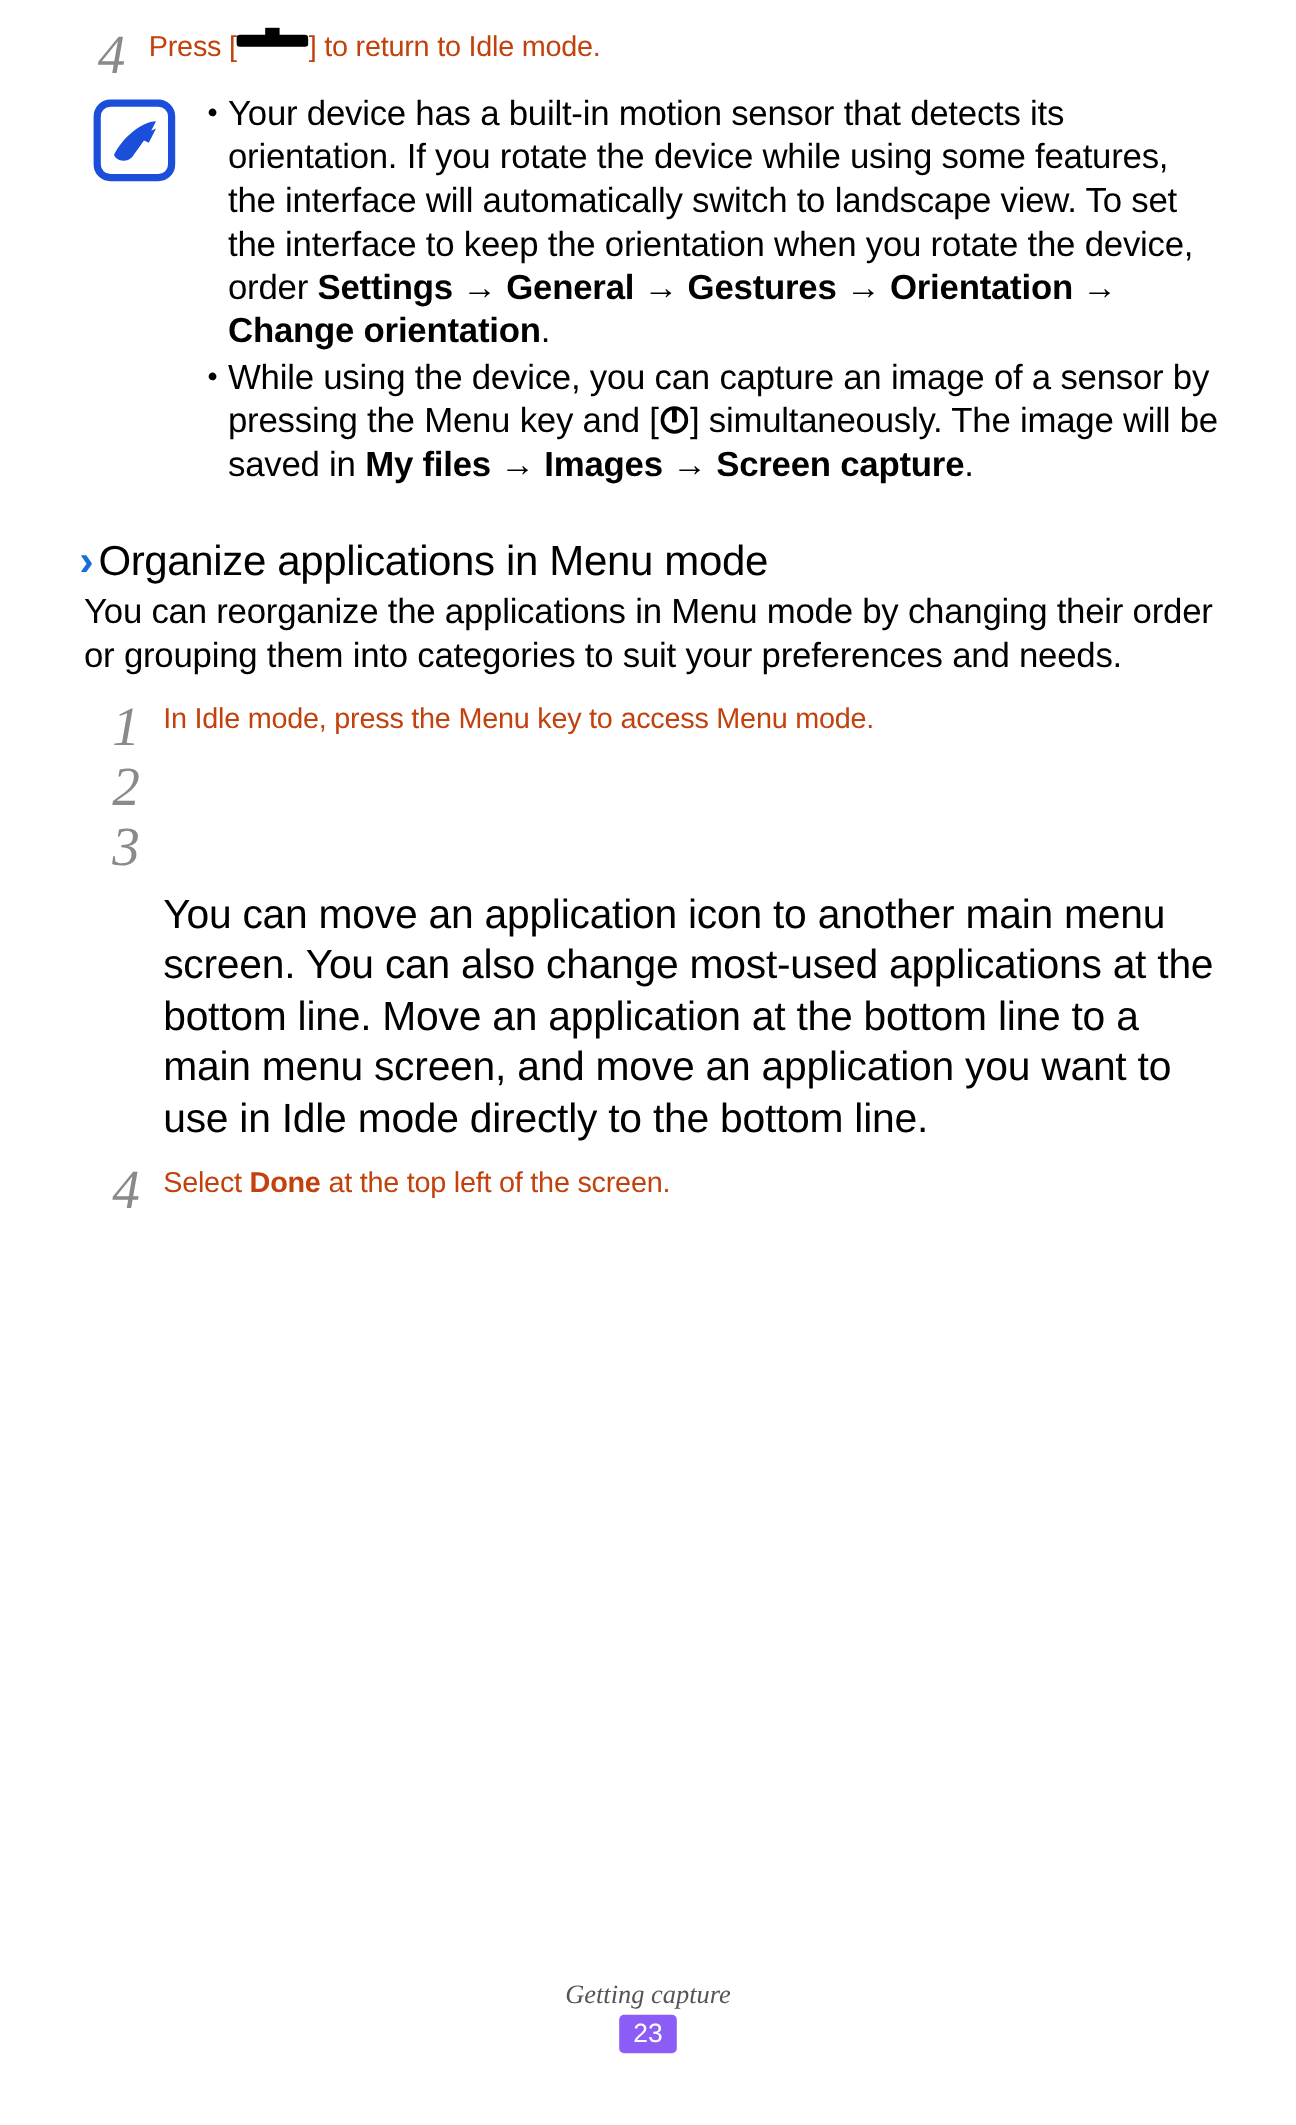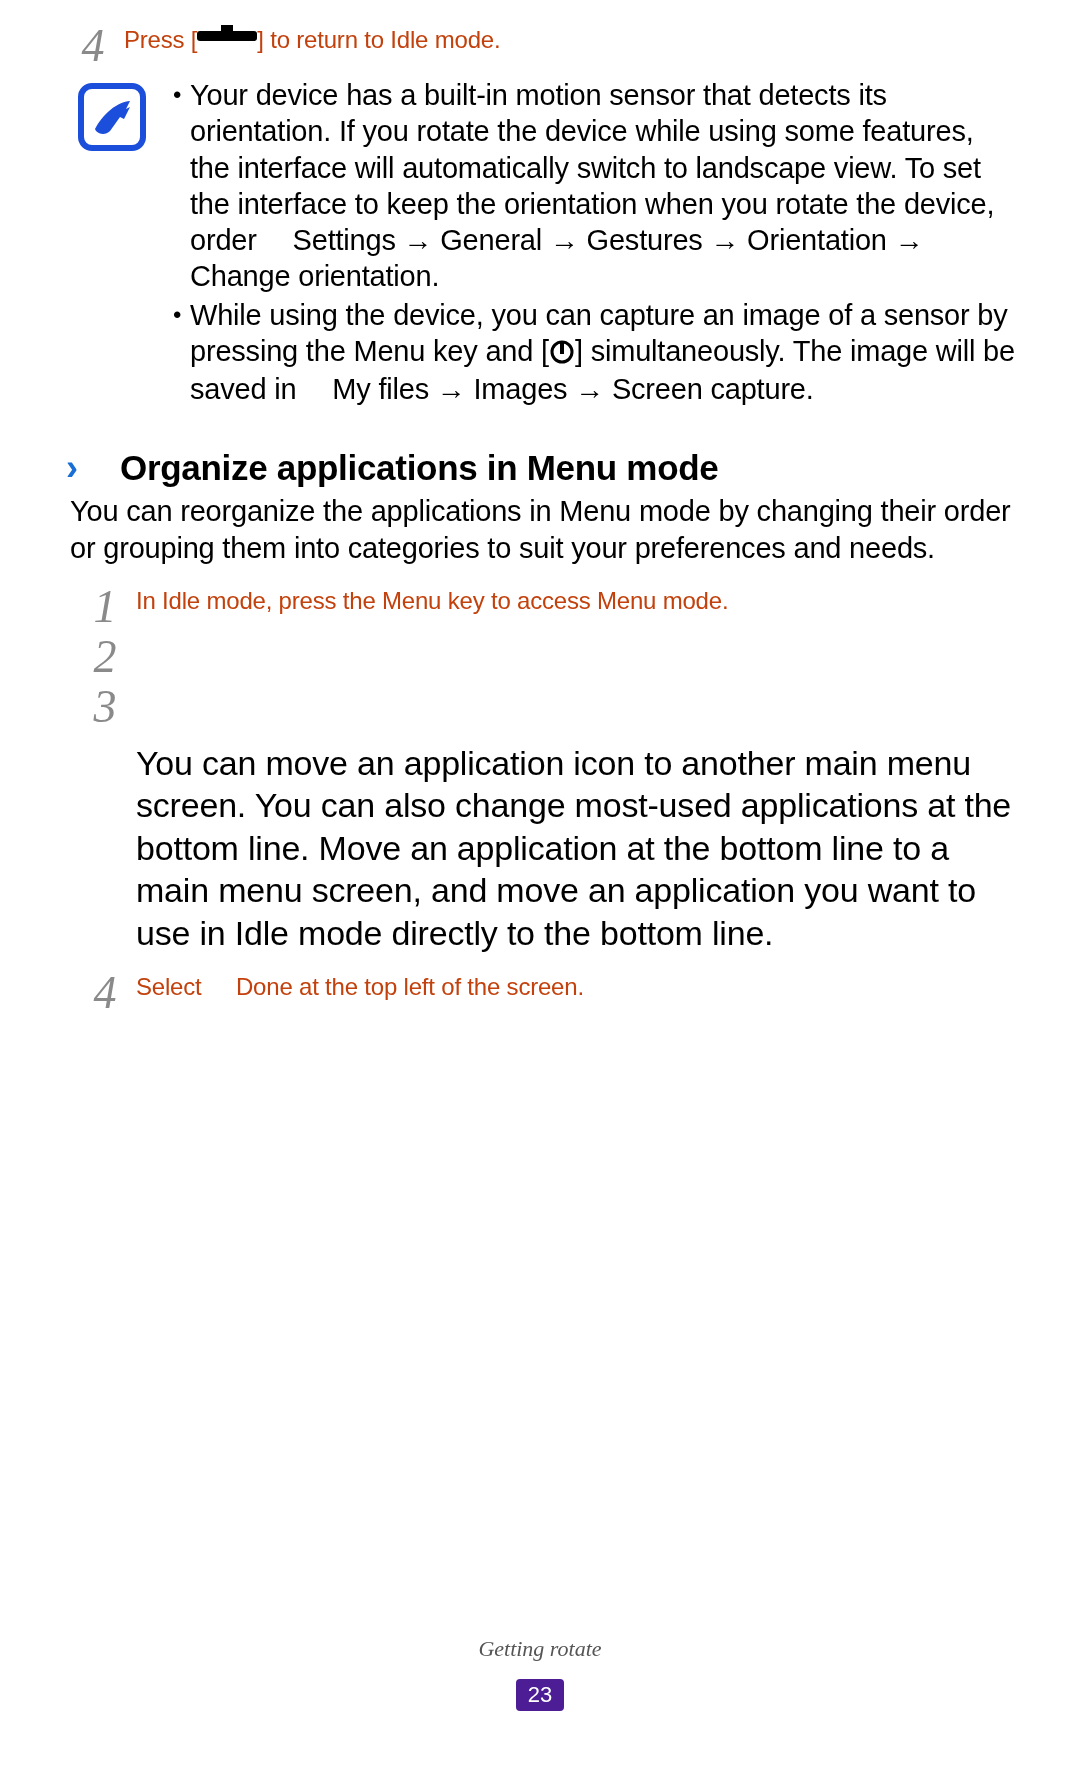--- a/index.html
+++ b/index.html
@@ -88,41 +88,40 @@
   .bullet {
     width: 26px;
     flex-shrink: 0;
     text-align: center;
     font-size: 24px;
     line-height: 36px;
   }
   .note-text {
     flex: 1;
   }
-  .bold { font-weight: 400; margin-left: 28px; }
+  .bold { font-weight: 700; }
 
   
   .heading-row {
     display: flex;
     align-items: baseline;
     margin-top: 38px;
     margin-left: 6px;
   }
   .chev {
     font-size: 36px;
     font-weight: 800;
     color: #1a6fd6;
     margin-right: 4px;
   }
   .heading {
     font-size: 35px;
-    font-weight: 700;
+    font-weight: 400;
     color: #000;
     letter-spacing: -0.3px;
-    margin-left: 38px;
   }
   .intro {
     font-size: 29px;
     line-height: 1.25;
     margin-top: 4px;
     margin-left: 10px;
     letter-spacing: -0.2px;
   }
 
   .steps2 { margin-top: 20px; margin-left: 12px; }
@@ -141,24 +140,24 @@
     left: 0; width: 100%;
     text-align: center;
   }
   .footer-label {
     font-style: italic;
     font-size: 22px;
     color: #555;
     font-family: Georgia, "Times New Roman", serif;
   }
   .page-badge {
-    margin: 17px auto 0 auto;
+    margin: 4px auto 0 auto;
     width: 48px;
     height: 32px;
-    background: #4c1d95;
+    background: #8b5cf6;
     color: #fff;
     font-size: 22px;
     line-height: 32px;
     text-align: center;
     border-radius: 4px;
     font-weight: 400;
     font-family: Arial, sans-serif;
   }
 </style>
 </head>
@@ -226,17 +225,17 @@
     <div class="numrow" style="margin-top:18px">
       <div class="step-num">4</div>
       <div class="step-text">
         <span>Select </span><span class="bold">Done</span><span> at the top left of the screen.</span>
       </div>
     </div>
 
   </div>
 
   <div class="page-footer">
-    <div class="footer-label">Getting rotate</div>
+    <div class="footer-label">Getting capture</div>
     <div class="page-badge">23</div>
   </div>
 
 </div>
 
 </body></html>

